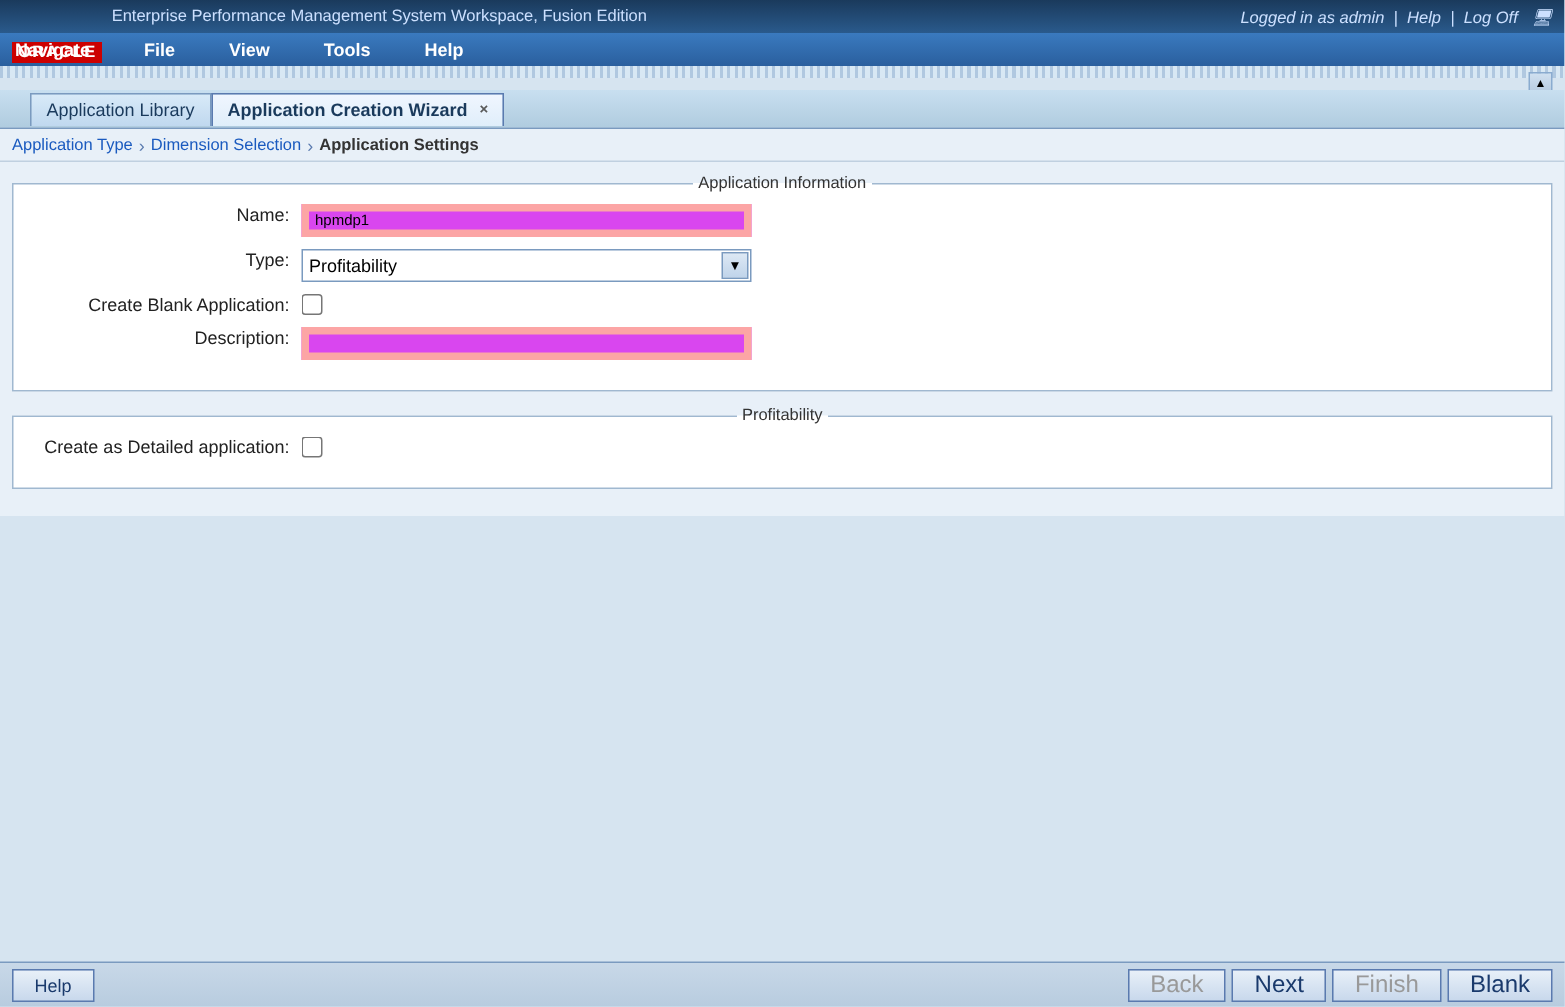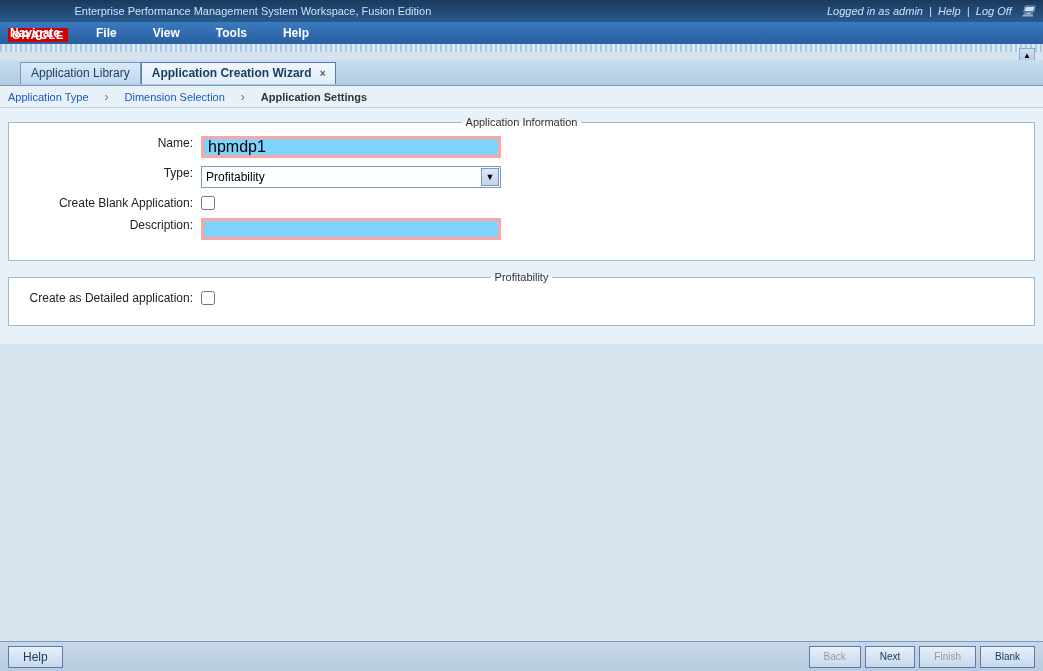--- a/index.html
+++ b/index.html
@@ -83,21 +83,21 @@
     
     #breadcrumb {
       background: #e8f0f8;
       height: 22px;
       display: flex;
       align-items: center;
       padding: 0 8px;
       border-bottom: 1px solid #c0d0e0;
       font-size: 11px;
       color: #1a3a6c;
-      gap: 16px;
+      gap: 4px;
     }
     .breadcrumb-separator {
       color: #5a7aaf;
       font-size: 12px;
     }
     .breadcrumb-item {
       color: #1a5abf;
       cursor: pointer;
     }
     .breadcrumb-item.active {
@@ -134,24 +134,24 @@
     .form-label {
       width: 180px;
       text-align: right;
       padding-right: 8px;
       font-size: 12px;
       color: #222;
     }
     .form-input {
       width: 300px;
       height: 22px;
-      border: 3px solid #fca5a5;
-      font-size: 16px;
+      border: 5px solid #fca5a5;
+      font-size: 10px;
       padding: 2px 4px;
-      background: #7dd3fc;
+      background: #d946ef;
     }
     .form-select-wrapper {
       position: relative;
       width: 300px;
       height: 22px;
     }
     .form-select {
       width: 100%;
       height: 100%;
       border: 1px solid #7a9abf;
@@ -194,21 +194,21 @@
       align-items: center;
       justify-content: space-between;
       padding: 0 8px;
     }
     #footer-left { }
     #footer-right { display: flex; gap: 4px; }
 
     .footer-btn {
       height: 22px;
       padding: 0 14px;
-      font-size: 10px;
+      font-size: 16px;
       border: 1px solid #5a7aaf;
       background: linear-gradient(to bottom, #e8f0f8, #c8d8ec);
       color: #1a3a6c;
       cursor: pointer;
     }
     .footer-btn.disabled {
       color: #999;
       cursor: default;
     }
     .footer-help-btn {

